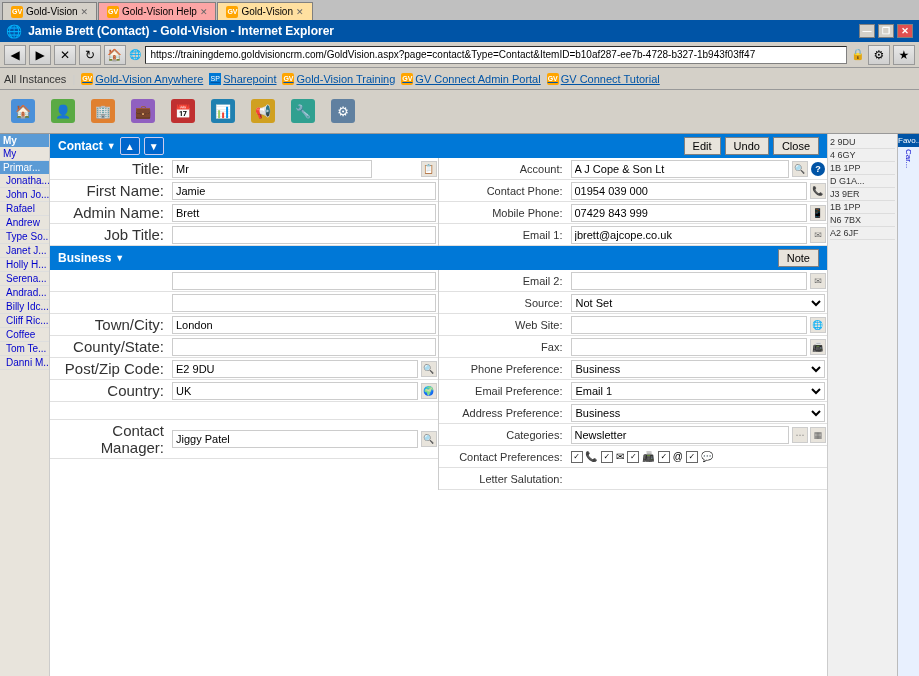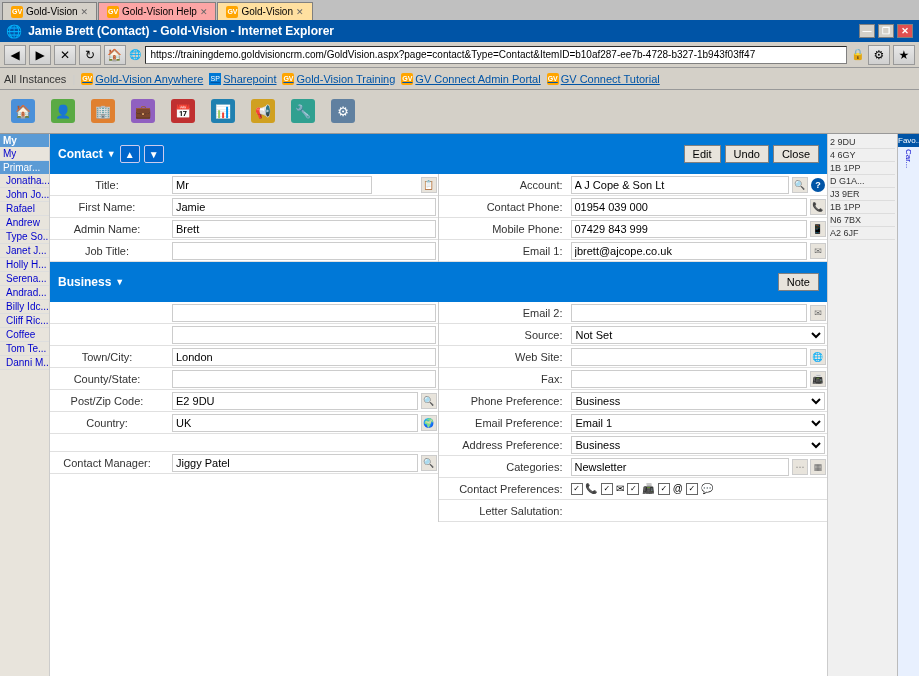--- a/index.html
+++ b/index.html
@@ -14,33 +14,33 @@
     .icon-toolbar { background: #d4d0c8; padding: 2px 4px; display: flex; align-items: center; gap: 2px; height: 44px; border-bottom: 1px solid #999; }
     .icon-btn { display: flex; flex-direction: column; align-items: center; width: 38px; height: 38px; cursor: pointer; font-size: 9px; gap: 1px; justify-content: center; }
     .icon-btn .icon-img { width: 24px; height: 24px; background: #4a90d9; border-radius: 3px; display: flex; align-items: center; justify-content: center; color: white; font-size: 13px; }
 
     
     .window-titlebar { background: #0054a6; color: white; height: 22px; display: flex; align-items: center; justify-content: space-between; padding: 0 6px; font-size: 12px; font-weight: bold; }
     .window-controls { display: flex; gap: 3px; }
     .win-btn { width: 16px; height: 14px; background: #d4d0c8; border: 1px solid #808080; display: flex; align-items: center; justify-content: center; font-size: 9px; cursor: pointer; }
 
     
-    .section-bar { background: #0078d7; color: white; padding: 3px 8px; display: flex; align-items: center; justify-content: space-between; height: 40px; }
+    .section-bar { background: #0078d7; color: white; padding: 3px 8px; display: flex; align-items: center; justify-content: space-between; height: 24px; }
     .section-bar-left { display: flex; align-items: center; gap: 4px; font-weight: bold; font-size: 12px; }
     .section-bar-right { display: flex; gap: 4px; }
     .section-bar-btn { background: #e8e4dc; color: #000; border: 1px solid #808080; padding: 1px 8px; font-size: 11px; cursor: pointer; height: 18px; }
     .nav-btn { width: 20px; height: 18px; background: #0066cc; border: 1px solid #cce; color: white; display: flex; align-items: center; justify-content: center; font-size: 10px; cursor: pointer; border-radius: 2px; }
 
     
     .form-grid { display: grid; grid-template-columns: 1fr 1fr; width: 100%; }
     .form-left { border-right: 1px solid #ccc; }
     .form-right { }
 
     .form-row { display: flex; align-items: center; border-bottom: 1px solid #e0e0e0; min-height: 22px; }
-    .form-label { text-align: center; padding: 2px 6px 2px 0; color: #333; min-width: 120px; width: 120px; font-size: 11px; flex-shrink: 0; }
+    .form-label { text-align: right; padding: 2px 6px 2px 0; color: #333; min-width: 120px; width: 120px; font-size: 15px; flex-shrink: 0; }
     .form-label-right { text-align: right; padding: 2px 6px 2px 0; color: #333; min-width: 130px; width: 130px; font-size: 11px; flex-shrink: 0; }
     .form-value { flex: 1; padding: 1px 2px; }
     .form-input { width: 100%; border: 1px solid #ccc; height: 18px; font-size: 11px; padding: 0 3px; background: white; }
     .form-select { width: 100%; border: 1px solid #ccc; height: 18px; font-size: 11px; background: white; }
     .form-row-icon { width: 18px; flex-shrink: 0; display: flex; align-items: center; justify-content: center; font-size: 11px; color: #666; }
     .icon-small { width: 16px; height: 16px; border: 1px solid #ccc; display: flex; align-items: center; justify-content: center; cursor: pointer; font-size: 9px; background: #e8e4dc; }
 
     .dropdown-arrow { font-size: 9px; }
     .help-icon { width: 14px; height: 14px; border-radius: 50%; background: #0054a6; color: white; display: flex; align-items: center; justify-content: center; font-size: 9px; font-weight: bold; cursor: pointer; }
 

